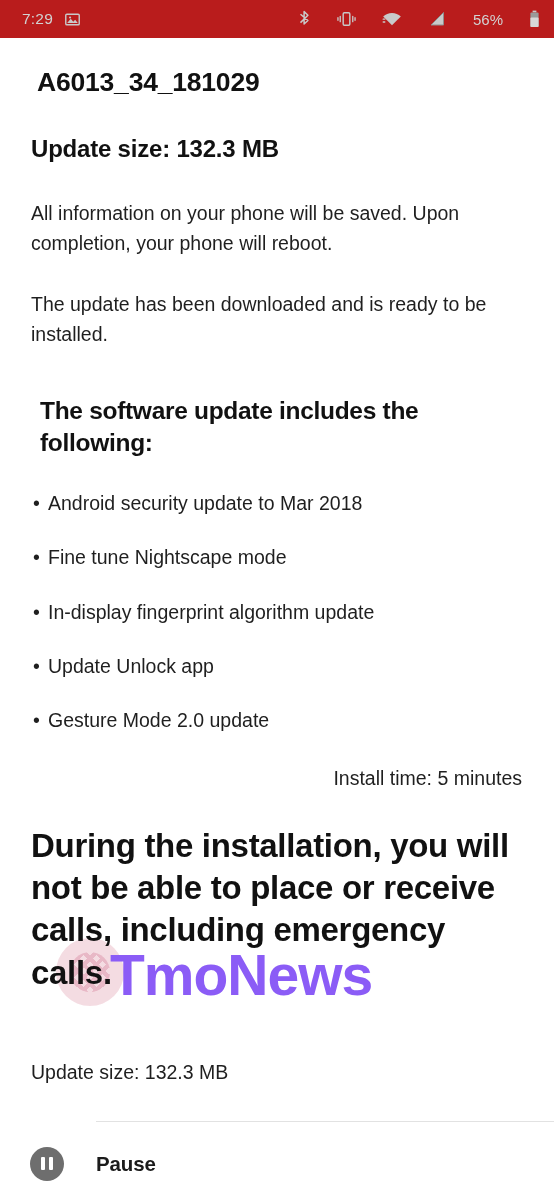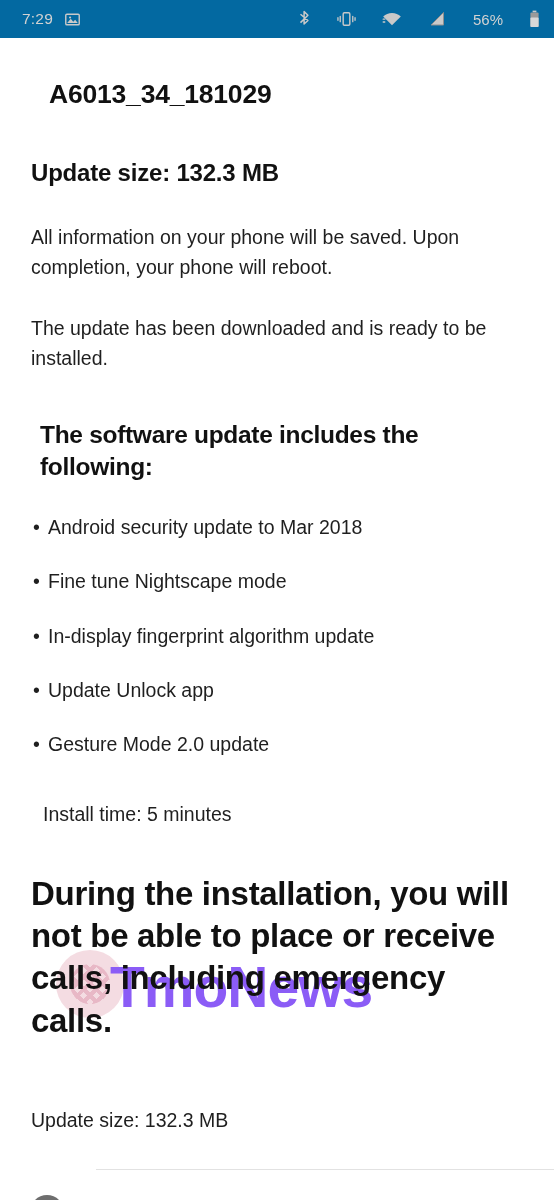--- a/index.html
+++ b/index.html
@@ -12,21 +12,21 @@
     height: 1200px;
     overflow: hidden;
     font-family: "Liberation Sans", sans-serif;
     color: #1b1b1b;
     -webkit-font-smoothing: antialiased;
   }
 
   
   .statusbar {
     height: 38px;
-    background: #0369a1;
+    background: #b91c1c;
     color: #c9c9c9;
     display: flex;
     align-items: center;
     padding: 0 14px 0 22px;
     box-sizing: border-box;
     font-size: 15.5px;
   }
   .sb-left {
     display: flex;
     align-items: center;
@@ -95,21 +95,21 @@
     font-size: 57px;
     font-weight: bold;
     color: #8b5cf6;
     letter-spacing: -1px;
     font-family: "Liberation Sans", sans-serif;
   }
 
   .content { position: relative; z-index: 2; }
 
   .doc-title {
-    margin: 18px;
+    margin: 6px;
     padding: 23px 32px 0 31px;
     font-size: 26.5px;
     font-weight: bold;
     letter-spacing: -0.2px;
     line-height: 1.2;
     color: #111111;
   }
 
   .size-head {
     margin: 0;
@@ -155,25 +155,26 @@
   }
   .bullet:last-child { padding-bottom: 0; }
   .bullet-dot {
     width: 15px;
     flex: 0 0 15px;
     color: #1f1f1f;
   }
   .bullet-text { flex: 1; }
 
   .install-time {
-    margin: 12px;
+    margin: 0;
     padding: 30px 32px 0 31px;
     font-size: 19.5px;
     line-height: 1.4;
     color: #1f1f1f;
+    text-align: right;
   }
 
   .warn {
     margin: 0;
     padding: 33px 42px 0 31px;
     font-size: 33px;
     font-weight: bold;
     line-height: 1.28;
     letter-spacing: -0.3px;
     color: #111111;

